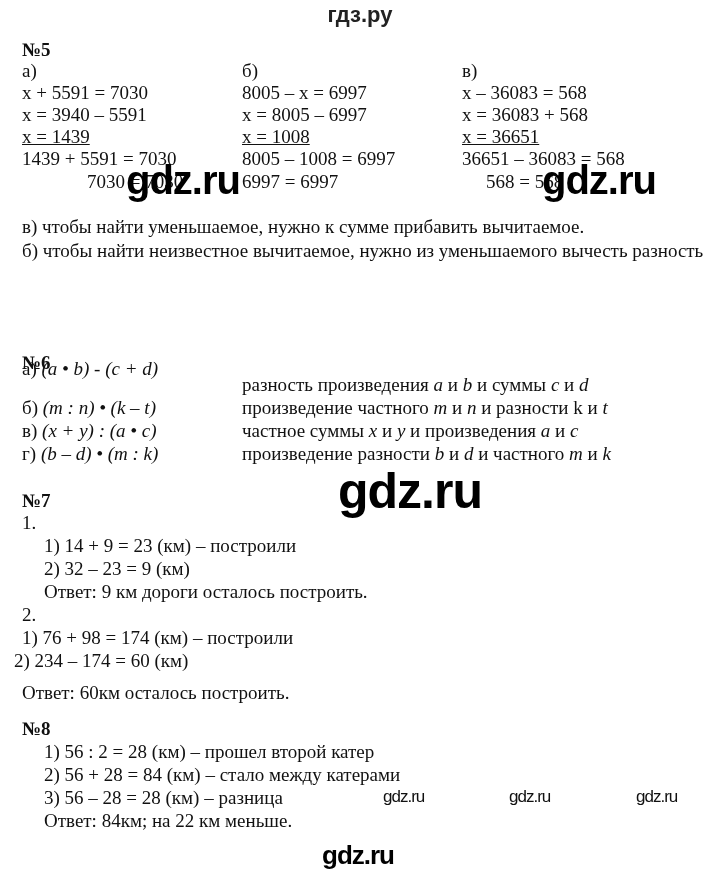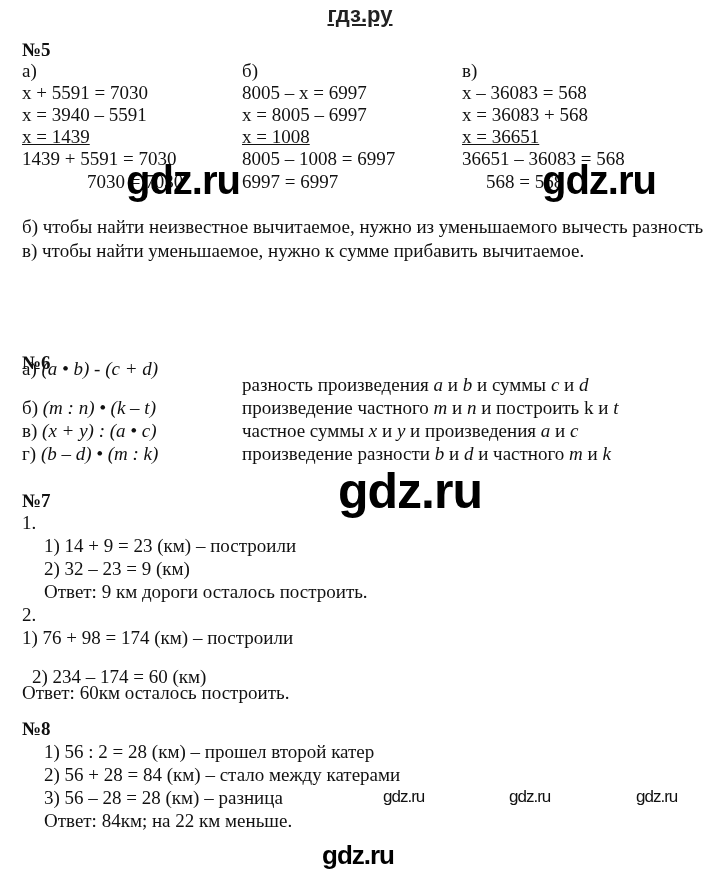--- a/index.html
+++ b/index.html
@@ -3,21 +3,21 @@
   <meta charset="utf-8">
   <style>
     html, body { margin: 0; padding: 0; background: #ffffff; }
     body {
       width: 720px; height: 875px; position: relative; overflow: hidden;
       font-family: "Liberation Serif", serif; color: #111111;
     }
     .header {
       position: absolute; top: 0; left: 0; width: 720px; text-align: center;
       font-family: "Liberation Sans", sans-serif; font-weight: bold;
-      font-size: 22px; top: 2px; color: #222; text-decoration: underline;
+      font-size: 22px; top: 2px; color: #222;
     }
     .abs { position: absolute; white-space: nowrap; }
     .t { font-size: 19px; line-height: 22px; }
     .h { font-weight: bold; font-size: 19px; }
     .u { text-decoration: underline; }
     .wm-big {
       position: absolute; font-family: "Liberation Sans", sans-serif;
       font-weight: bold; color: #000; letter-spacing: -1px;
     }
     .wm-small {
@@ -59,42 +59,42 @@
   <div class="abs t" style="left:462px; top:104px;">x = 36083 + 568</div>
   <div class="abs t u" style="left:462px; top:126px;">x = 36651</div>
   <div class="abs t" style="left:462px; top:148px;">36651 – 36083 = 568</div>
   <div class="abs t" style="left:462px; top:171px;margin-left:24px;">568 = 568</div>
 </div>
 
 <div class="wm-big" style="left:126px; top:158px; font-size:40px;">gdz.ru</div>
 <div class="wm-big" style="left:542px; top:158px; font-size:40px;">gdz.ru</div>
 
 <div class="para" style="top:215px;">
+  <p style="text-align:left;">в) чтобы найти уменьшаемое, нужно к сумме прибавить вычитаемое.</p>
   <p>б) чтобы найти неизвестное вычитаемое, нужно из уменьшаемого вычесть разность</p>
-  <p style="text-align:left;">в) чтобы найти уменьшаемое, нужно к сумме прибавить вычитаемое.</p>
 </div>
 
 <div class="abs h" style="left:22px; top:352px;">№6</div>
 
 <div>
   <span class="abs t" style="left:22px; top:358px;">
     <span>а)</span>
     <i>(a • b) - (c + d)</i>
   </span>
   <span class="abs t" style="left:242px; top:374px;">
     <span>разность произведения </span><i>a</i><span> и </span><i>b</i><span> и суммы </span><i>c</i><span> и </span><i>d</i>
   </span>
 </div>
 <div>
   <span class="abs t" style="left:22px; top:397px;">
     <span>б)</span>
     <i>(m : n) • (k – t)</i>
   </span>
   <span class="abs t" style="left:242px; top:397px;">
-    <span>произведение частного </span><i>m</i><span> и </span><i>n</i><span> и построить k и </span><i>t</i>
+    <span>произведение частного </span><i>m</i><span> и </span><i>n</i><span> и разности k и </span><i>t</i>
   </span>
 </div>
 <div>
   <span class="abs t" style="left:22px; top:420px;">
     <span>в)</span>
     <i>(x + y) : (a • c)</i>
   </span>
   <span class="abs t" style="left:242px; top:420px;">
     <span>частное суммы </span><i>x</i><span> и </span><i>y</i><span> и произведения </span><i>a</i><span> и </span><i>c</i>
   </span>
@@ -111,21 +111,21 @@
 
 <div class="wm-big" style="left:338px; top:462px; font-size:50px;">gdz.ru</div>
 
 <div class="abs h" style="left:22px; top:490px;">№7</div>
 <div class="abs t" style="left:22px; top:512px;">1.</div>
 <div class="abs t" style="left:44px; top:535px;">1) 14 + 9 = 23 (км) – построили</div>
 <div class="abs t" style="left:44px; top:558px;">2) 32 – 23 = 9 (км)</div>
 <div class="abs t" style="left:44px; top:581px;">Ответ: 9 км дороги осталось построить.</div>
 <div class="abs t" style="left:22px; top:604px;">2.</div>
 <div class="abs t" style="left:22px; top:627px;">1) 76 + 98 = 174 (км) – построили</div>
-<div class="abs t" style="left:32px; top:650px;margin-top:16px;">2) 234 – 174 = 60 (км)</div>
+<div class="abs t" style="left:14px; top:650px;">2) 234 – 174 = 60 (км)</div>
 <div class="abs t" style="left:22px; top:682px;">Ответ: 60км осталось построить.</div>
 
 <div class="abs h" style="left:22px; top:718px;">№8</div>
 <div class="abs t" style="left:44px; top:741px;">1) 56 : 2 = 28 (км) – прошел второй катер</div>
 <div class="abs t" style="left:44px; top:764px;">2) 56 + 28 = 84 (км) – стало между катерами</div>
 <div class="abs t" style="left:44px; top:787px;">3) 56 – 28 = 28 (км) – разница</div>
 <div class="abs t" style="left:44px; top:810px;">Ответ: 84км; на 22 км меньше.</div>
 
 <div class="wm-small" style="left:383px; top:787px;">gdz.ru</div>
 <div class="wm-small" style="left:509px; top:787px;">gdz.ru</div>

